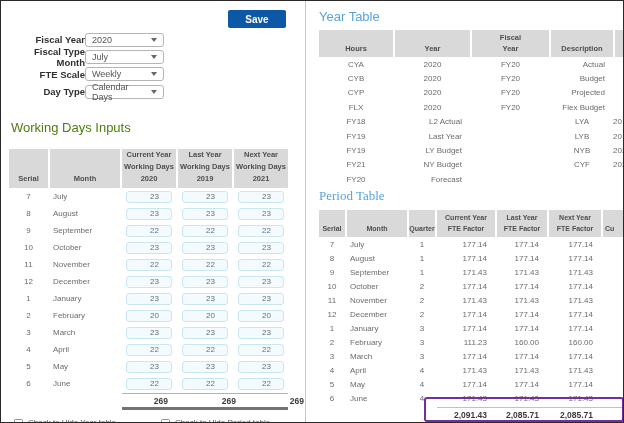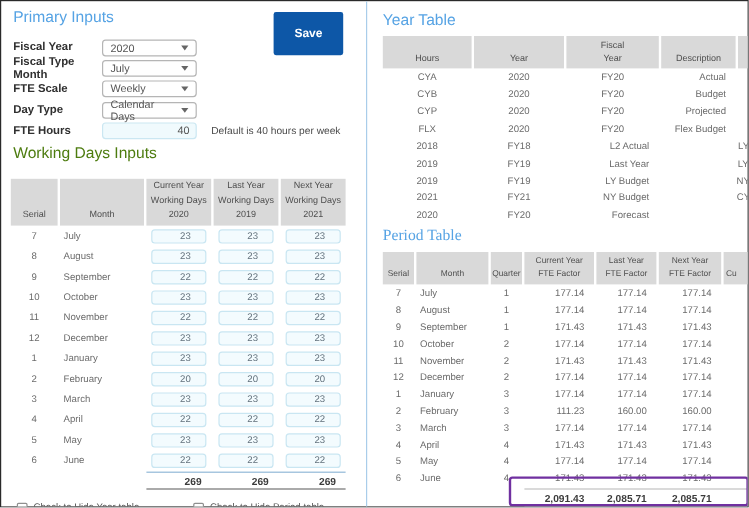--- a/index.html
+++ b/index.html
@@ -4,52 +4,52 @@
 <style>
   html,body{margin:0;padding:0;background:#fff;}
   #app{
     position:relative;width:624px;height:423px;box-sizing:border-box;
     background:#fff;border:1px solid #2a2a2a;overflow:hidden;
     font-family:"Liberation Sans",sans-serif;color:#444;
   }
   .sec-title{position:absolute;font-size:13px;color:#56a3e4;white-space:nowrap;}
   
   .save-btn{
-    position:absolute;left:227px;top:9px;width:58px;height:36px;
+    position:absolute;left:227px;top:9px;width:58px;height:18px;
     background:#0d57a7;color:#fff;font-size:10px;font-weight:bold;
     display:flex;align-items:center;justify-content:center;border-radius:2px;cursor:pointer;
   }
   #form-rows{position:absolute;left:10px;top:30px;width:290px;}
   .form-row{height:17.4px;display:flex;align-items:center;position:relative;}
-  .form-label{width:74px;font-size:9.5px;font-weight:bold;color:#303030;}
+  .form-label{width:74px;font-size:9.5px;font-weight:bold;color:#303030;text-align:right;}
   .control{width:79px;height:14px;box-sizing:border-box;border-radius:3px;font-size:9px;display:flex;align-items:center;}
   .control.select{background:#fff;border:1px solid #b5b5b5;justify-content:space-between;padding:0 6px;color:#555;}
   .control.numbox{background:#f0fafd;border:1px solid #cbe7f2;justify-content:flex-end;padding:0 5px;color:#555;}
   .caret{width:0;height:0;border-left:3.5px solid transparent;border-right:3.5px solid transparent;border-top:4px solid #666;}
   .field-note{margin-left:12px;font-size:8.5px;color:#4a4a4a;white-space:nowrap;}
   
   .grid{position:absolute;display:grid;column-gap:2px;}
-  .hdr{background:#d9d9d9;color:#4e4e4e;font-weight:normal;display:flex;flex-direction:column;justify-content:flex-end;box-sizing:border-box;padding-bottom:3px;}
+  .hdr{background:#d9d9d9;color:#4e4e4e;font-weight:bold;display:flex;flex-direction:column;justify-content:flex-end;box-sizing:border-box;padding-bottom:3px;}
   .hdr div{white-space:nowrap;}
   .cell{display:flex;align-items:center;font-size:8px;color:#6b6b6b;box-sizing:border-box;white-space:nowrap;}
   .al-c{justify-content:center;text-align:center;}
   .al-l{justify-content:flex-start;padding-left:3px;}
   .al-r{justify-content:flex-end;padding-right:8px;text-align:right;}
   
   #wd-grid{left:8px;top:148px;grid-template-columns:39px 70px 54px 54px 54px;}
   #wd-grid .hdr{height:39px;font-size:7.5px;line-height:12px;}
   #wd-grid .cell{height:17px;}
   .wd-box{
     width:46px;height:12px;box-sizing:border-box;margin:0 auto;
     background:#f3fbfe;border:1px solid #c9e6f2;border-radius:3px;
     display:flex;align-items:center;justify-content:flex-end;
     padding:0 12px;font-size:8px;color:#62717c;
   }
-  .wd-totals{grid-column:3/6;height:13px;border-top:1px solid #92b9d8;border-bottom:1px solid #737373;
-    display:grid;grid-template-columns:54px 54px 54px;column-gap:2px;align-items:center;margin-top:1px;}
+  .wd-totals{grid-column:3/6;height:13px;border-top:1px solid #92b9d8;border-bottom:3px solid #737373;
+    display:grid;grid-template-columns:54px 54px 54px;column-gap:14px;align-items:center;margin-top:1px;}
   .tot{font-size:8.5px;font-weight:bold;color:#3b3b3b;text-align:right;padding-right:8px;}
   
   #yr-grid{left:318px;top:29px;grid-template-columns:74px 75px 77px 62px 14px;}
   #yr-grid .hdr{height:27px;font-size:7.5px;line-height:11px;}
   #yr-grid .cell{height:14.4px;}
   
   #pd-grid{left:318px;top:209px;grid-template-columns:26px 60px 26px 58px 50px 52px 34px;}
   #pd-grid .hdr{height:27px;font-size:7px;line-height:11px;}
   #pd-grid .cell{height:14px;}
   .pd-totals{grid-column:4/8;height:14px;border-top:1px solid #c2c2c2;border-bottom:1px solid #c2c2c2;
@@ -61,21 +61,20 @@
   .cb-box{width:9px;height:9px;box-sizing:border-box;border:1px solid #8f8f8f;border-radius:1.5px;background:#fff;margin-top:1px;}
   .cb-label{font-size:8px;color:#555;white-space:nowrap;}
   .hdr-center{text-align:center;}
   .hdr-left{text-align:left;padding-left:2px;}
 </style>
 </head>
 <body>
 
 <div id="app">
 
-  <div class="sec-title" style="left: 10px; top: 5px; color: rgb(86, 163, 228);">Primary Inputs</div>
   <div class="save-btn" style="background: rgb(13, 87, 167);">Save</div>
   <div id="form-rows">
       <div class="form-row">
         <div class="form-label">Fiscal Year</div>
         <div class="control select">
           <span>2020</span>
           <span class="caret"></span>
         </div>
       </div>
       <div class="form-row">
@@ -92,25 +91,20 @@
           <span class="caret"></span>
         </div>
       </div>
       <div class="form-row">
         <div class="form-label">Day Type</div>
         <div class="control select">
           <span>Calendar Days</span>
           <span class="caret"></span>
         </div>
       </div>
-      <div class="form-row">
-        <div class="form-label">FTE Hours</div>
-        <div class="control numbox">40</div>
-        <div class="field-note">Default is 40 hours per week</div>
-      </div>
     </div>
 
   <div class="sec-title" style="left: 10px; top: 119px; color: #4d7c0f;">Working Days Inputs</div>
   <div class="grid" id="wd-grid">
       <div class="hdr hdr-center">
         <div>Serial</div>
       </div>
       <div class="hdr hdr-center">
         <div>Month</div>
       </div>
@@ -308,21 +302,20 @@
       <div class="cell al-c">CYP</div>
       <div class="cell al-c">2020</div>
       <div class="cell al-c">FY20</div>
       <div class="cell al-r">Projected</div>
       <div class="cell"></div>
       <div class="cell al-c">FLX</div>
       <div class="cell al-c">2020</div>
       <div class="cell al-c">FY20</div>
       <div class="cell al-r">Flex Budget</div>
       <div class="cell"></div>
-      <div class="cell al-c">2018</div>
       <div class="cell al-c">FY18</div>
       <div class="cell al-r">L2 Actual</div>
       <div class="cell"></div>
       <div class="cell al-c">LYA</div>
       <div class="cell al-c">2019</div>
       <div class="cell al-c">FY19</div>
       <div class="cell al-r">Last Year</div>
       <div class="cell"></div>
       <div class="cell al-c">LYB</div>
       <div class="cell al-c">2019</div>

